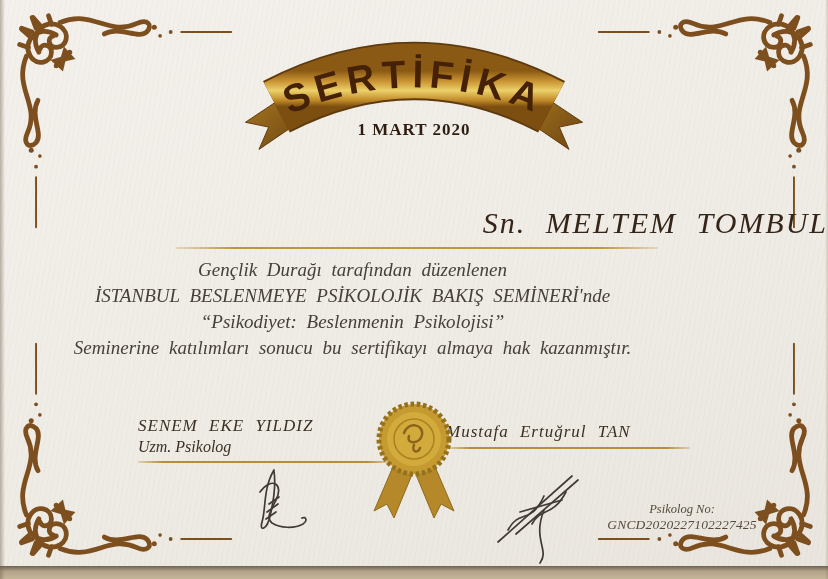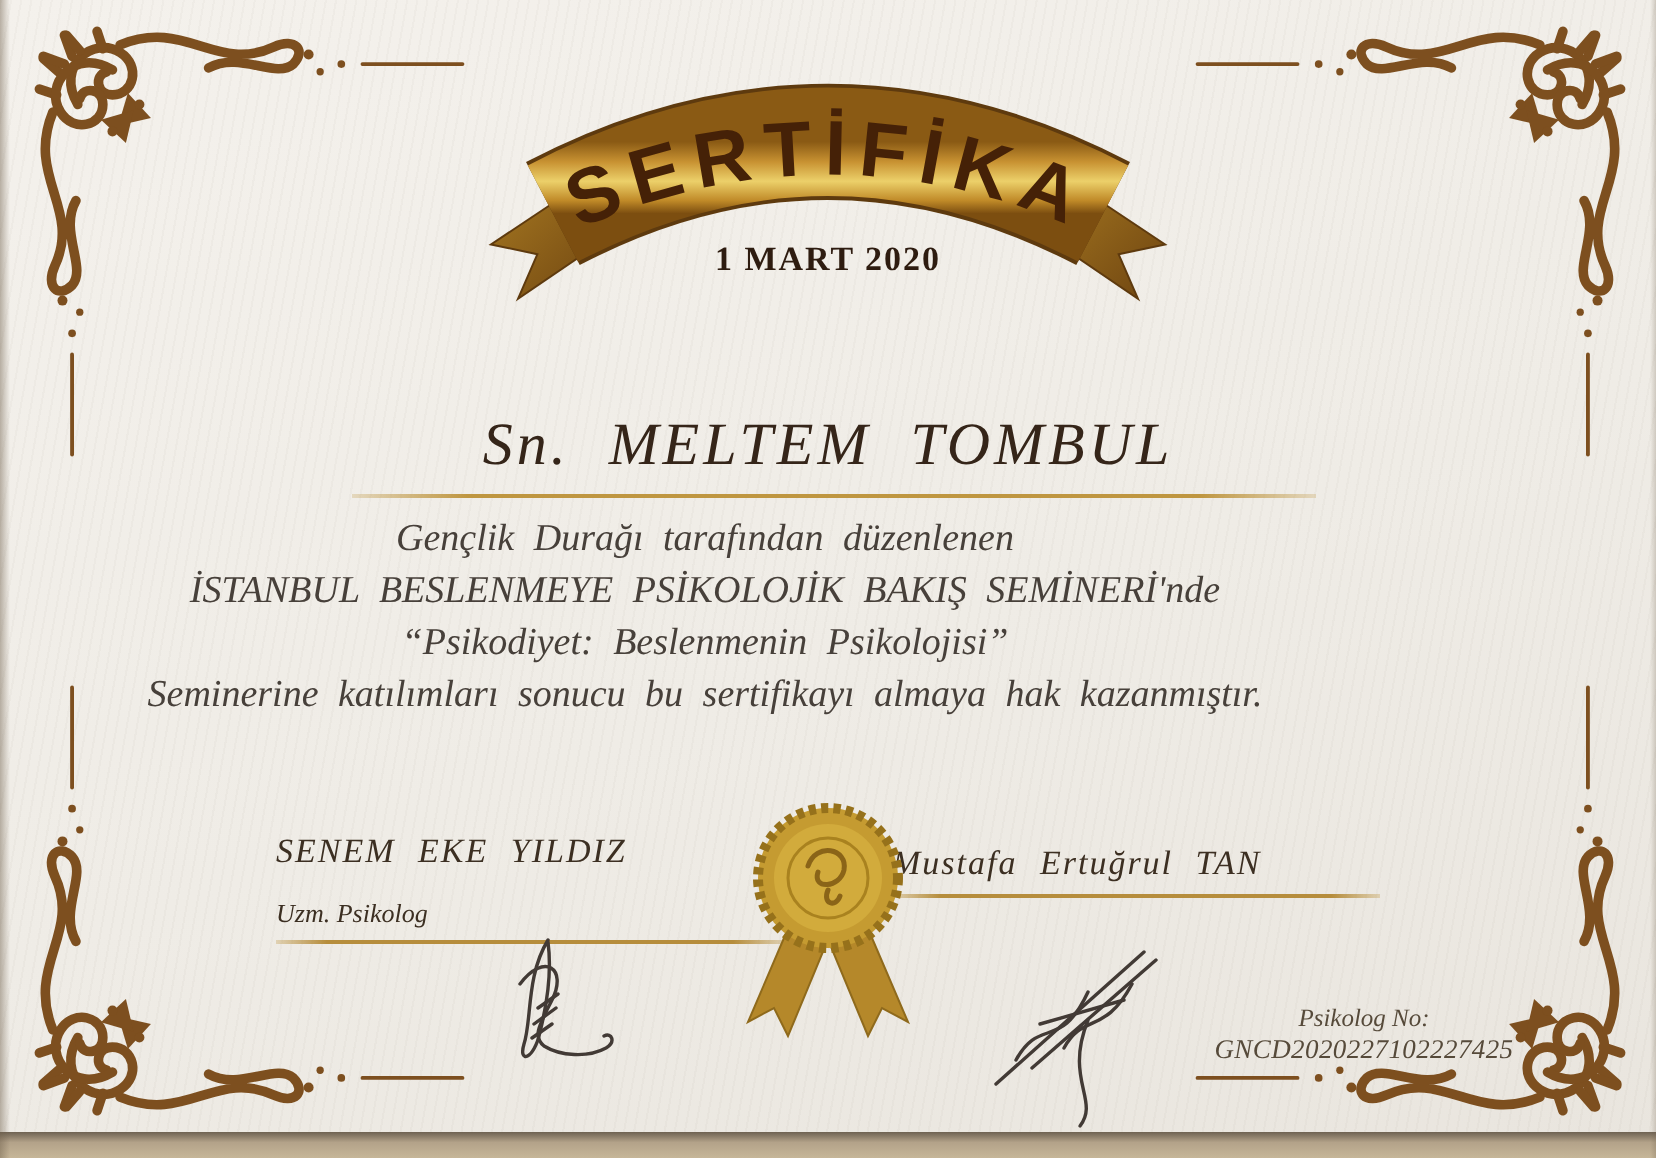--- a/index.html
+++ b/index.html
@@ -16,31 +16,31 @@
     background:linear-gradient(#6e6252,#b3a289 40%,#c6b698);}
   .edge-left{left:0;top:0;bottom:0;width:5px;
     background:linear-gradient(90deg,rgba(110,95,75,.45),rgba(110,95,75,0));}
   .edge-right{right:0;top:0;bottom:0;width:3px;
     background:linear-gradient(270deg,rgba(110,95,75,.25),rgba(110,95,75,0));}
   
   .banner{left:224px;top:6px;}
   .date-line{left:0;width:828px;top:120px;text-align:center;
     font-size:17px;font-weight:bold;letter-spacing:1px;color:#2e1c10;}
   
-  .recipient{left:0;width:828px;top:206px;text-align:center;
+  .recipient{left:0;width:828px;top:206px;text-align:right;
     font-size:30px;font-style:italic;color:#352519;letter-spacing:2px;word-spacing:10px;}
   .recipient-underline{left:176px;top:247px;width:482px;height:2px;
     background:linear-gradient(90deg,rgba(191,150,64,.25),#bf9640 12%,#bf9640 88%,rgba(191,150,64,.25));}
   
   .bodytext{left:0;width:705px;top:257px;text-align:center;
     font-size:19px;font-style:italic;color:#47403a;line-height:26px;word-spacing:5px;}
   
   .sigblock{text-align:left;color:#3c2f22;}
   .sigblock .sig-name{font-size:17px;font-style:italic;letter-spacing:1px;word-spacing:6px;}
-  .sigblock .sig-title{font-size:13px;font-style:italic;margin-top:13px;}
+  .sigblock .sig-title{font-size:16px;font-style:italic;margin-top:2px;}
   .sig-underline{height:2px;margin-top:5px;
     background:linear-gradient(90deg,rgba(191,150,64,.3),#b68d3c 10%,#b68d3c 90%,rgba(191,150,64,.3));}
   .sigblock-left{left:138px;top:416px;width:254px;}
   .sigblock-right{left:446px;top:422px;width:244px;}
   
   .certno{right:58px;top:502px;width:176px;text-align:center;color:#564a3a;}
   .certno .label{font-size:12.5px;font-style:italic;}
   .certno .value{font-size:13.5px;font-style:italic;letter-spacing:.2px;}
 </style>
 </head>

